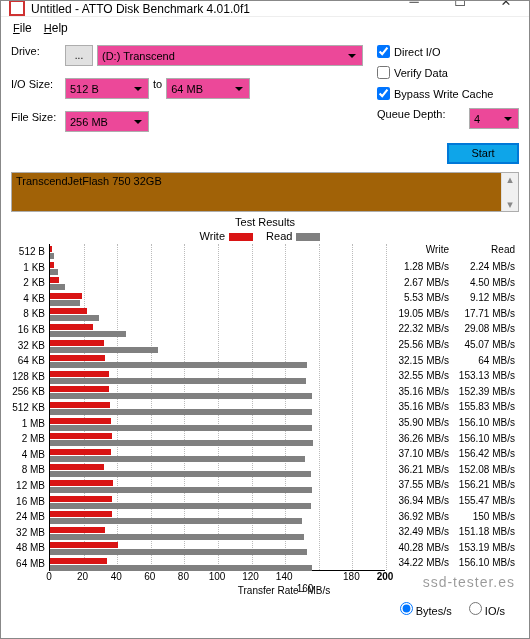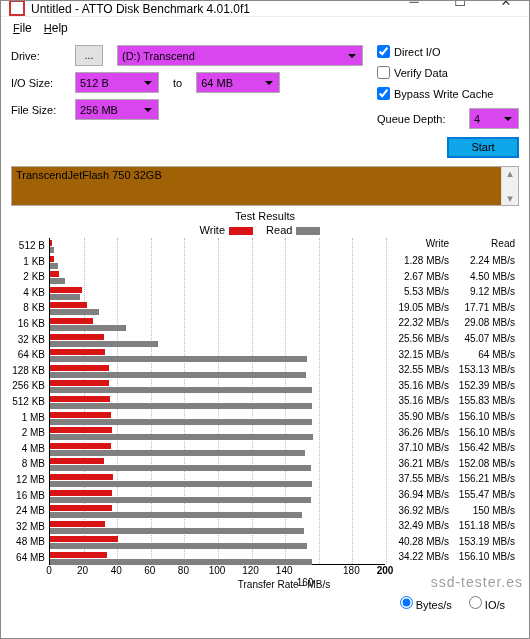--- a/index.html
+++ b/index.html
@@ -7,24 +7,24 @@
 .titlebar{height:16px;display:flex;align-items:flex-end;padding:0 0 0 8px;border-bottom:1px solid #eee}
 .titlebar .icon{width:16px;height:16px;margin-right:6px;display:inline-block}
 .titlebar .title{flex:1;font-size:12px}
 .titlebar .winbtns{display:flex}
 .winbtn{width:46px;height:30px;display:flex;align-items:center;justify-content:center;font-size:13px;color:#333}
 .menubar{padding:2px 8px;display:flex;gap:4px}
 .menubar span{padding:2px 4px;font-size:12px}
 .menubar span u{text-decoration:underline}
 .controls{padding:6px 10px 4px 10px;display:flex;gap:6px}
 .left-ctrl{flex:1}
-.row{display:flex;align-items:center;margin-bottom:6px;gap:14px}
+.row{display:flex;align-items:flex-start;margin-bottom:12px;gap:4px}
 .lbl{width:50px;font-size:11px}
 .btn-s{width:28px;height:21px;border:1px solid #adadad;background:#e1e1e1;font-size:10px;text-align:center;line-height:19px}
-.combo{height:21px;border:1px solid #adadad;background:#d946ef;display:flex;align-items:center;padding:4px 4px;font-size:11px;position:relative}
+.combo{height:21px;border:1px solid #adadad;background:#ec4899;display:flex;align-items:center;padding:4px 4px;font-size:11px;position:relative}
 .combo::after{content:"";position:absolute;right:6px;top:8px;border-left:4px solid transparent;border-right:4px solid transparent;border-top:4px solid #000}
 .right-ctrl{width:150px;padding-left:8px}
 .chk{display:flex;align-items:center;margin-bottom:8px;gap:4px}
 .chk input{width:13px;height:13px}
 .start-btn{width:72px;height:21px;border:2px solid #0078d7;background:#0ea5e9;text-align:center;line-height:17px;float:right;margin-top:2px}
 .textarea{margin:4px 10px;height:40px;border:1px solid #adadad;background:#a16207;padding:2px 4px;position:relative}
 .textarea .scroll{position:absolute;right:0;top:0;width:17px;height:100%;background:#f0f0f0;border-left:1px solid #ddd;display:flex;flex-direction:column;justify-content:space-between;align-items:center;font-size:8px;color:#888}
 .results{margin:2px 10px 0 10px}
 .results-title{text-align:center;font-size:11px;margin-bottom:2px}
 .legend{text-align:center;font-size:11px;margin-bottom:2px}
@@ -44,21 +44,21 @@
 .xticks{display:flex;margin-left:38px;position:relative;height:12px}
 .xticks div{position:absolute;font-size:10px;transform:translateX(-50%)}
 .xlabel{text-align:center;font-size:10px;margin-left:38px;margin-top:2px}
 .table{width:132px;margin-left:2px}
 .thead{display:flex;height:15px}
 .thead div{width:66px;text-align:right;font-size:10px;padding-right:4px}
 .trow{display:flex;height:15.6px}
 .trow div{width:66px;text-align:right;font-size:10px;padding-right:4px;line-height:15.6px}
 .radios{text-align:right;padding:6px 14px 2px 0}
 .radios label{margin-left:14px;font-size:11px}
-.watermark{position:absolute;right:6px;bottom:48px;font-size:14px;color:rgba(0,0,0,0.4);letter-spacing:1px;pointer-events:none}
+.watermark{position:absolute;right:14px;bottom:48px;font-size:14px;color:rgba(0,0,0,0.4);letter-spacing:1px;pointer-events:none}
 </style>
 </head>
 <body>
 
 <div class="titlebar">
   <span class="icon"><svg width="16" height="16">
         <rect width="16" height="16" fill="#cf3232"></rect>
         <rect x="2" y="2" width="12" height="12" fill="#fff"></rect>
       </svg></span>
   <span class="title">Untitled - ATTO Disk Benchmark 4.01.0f1</span>

